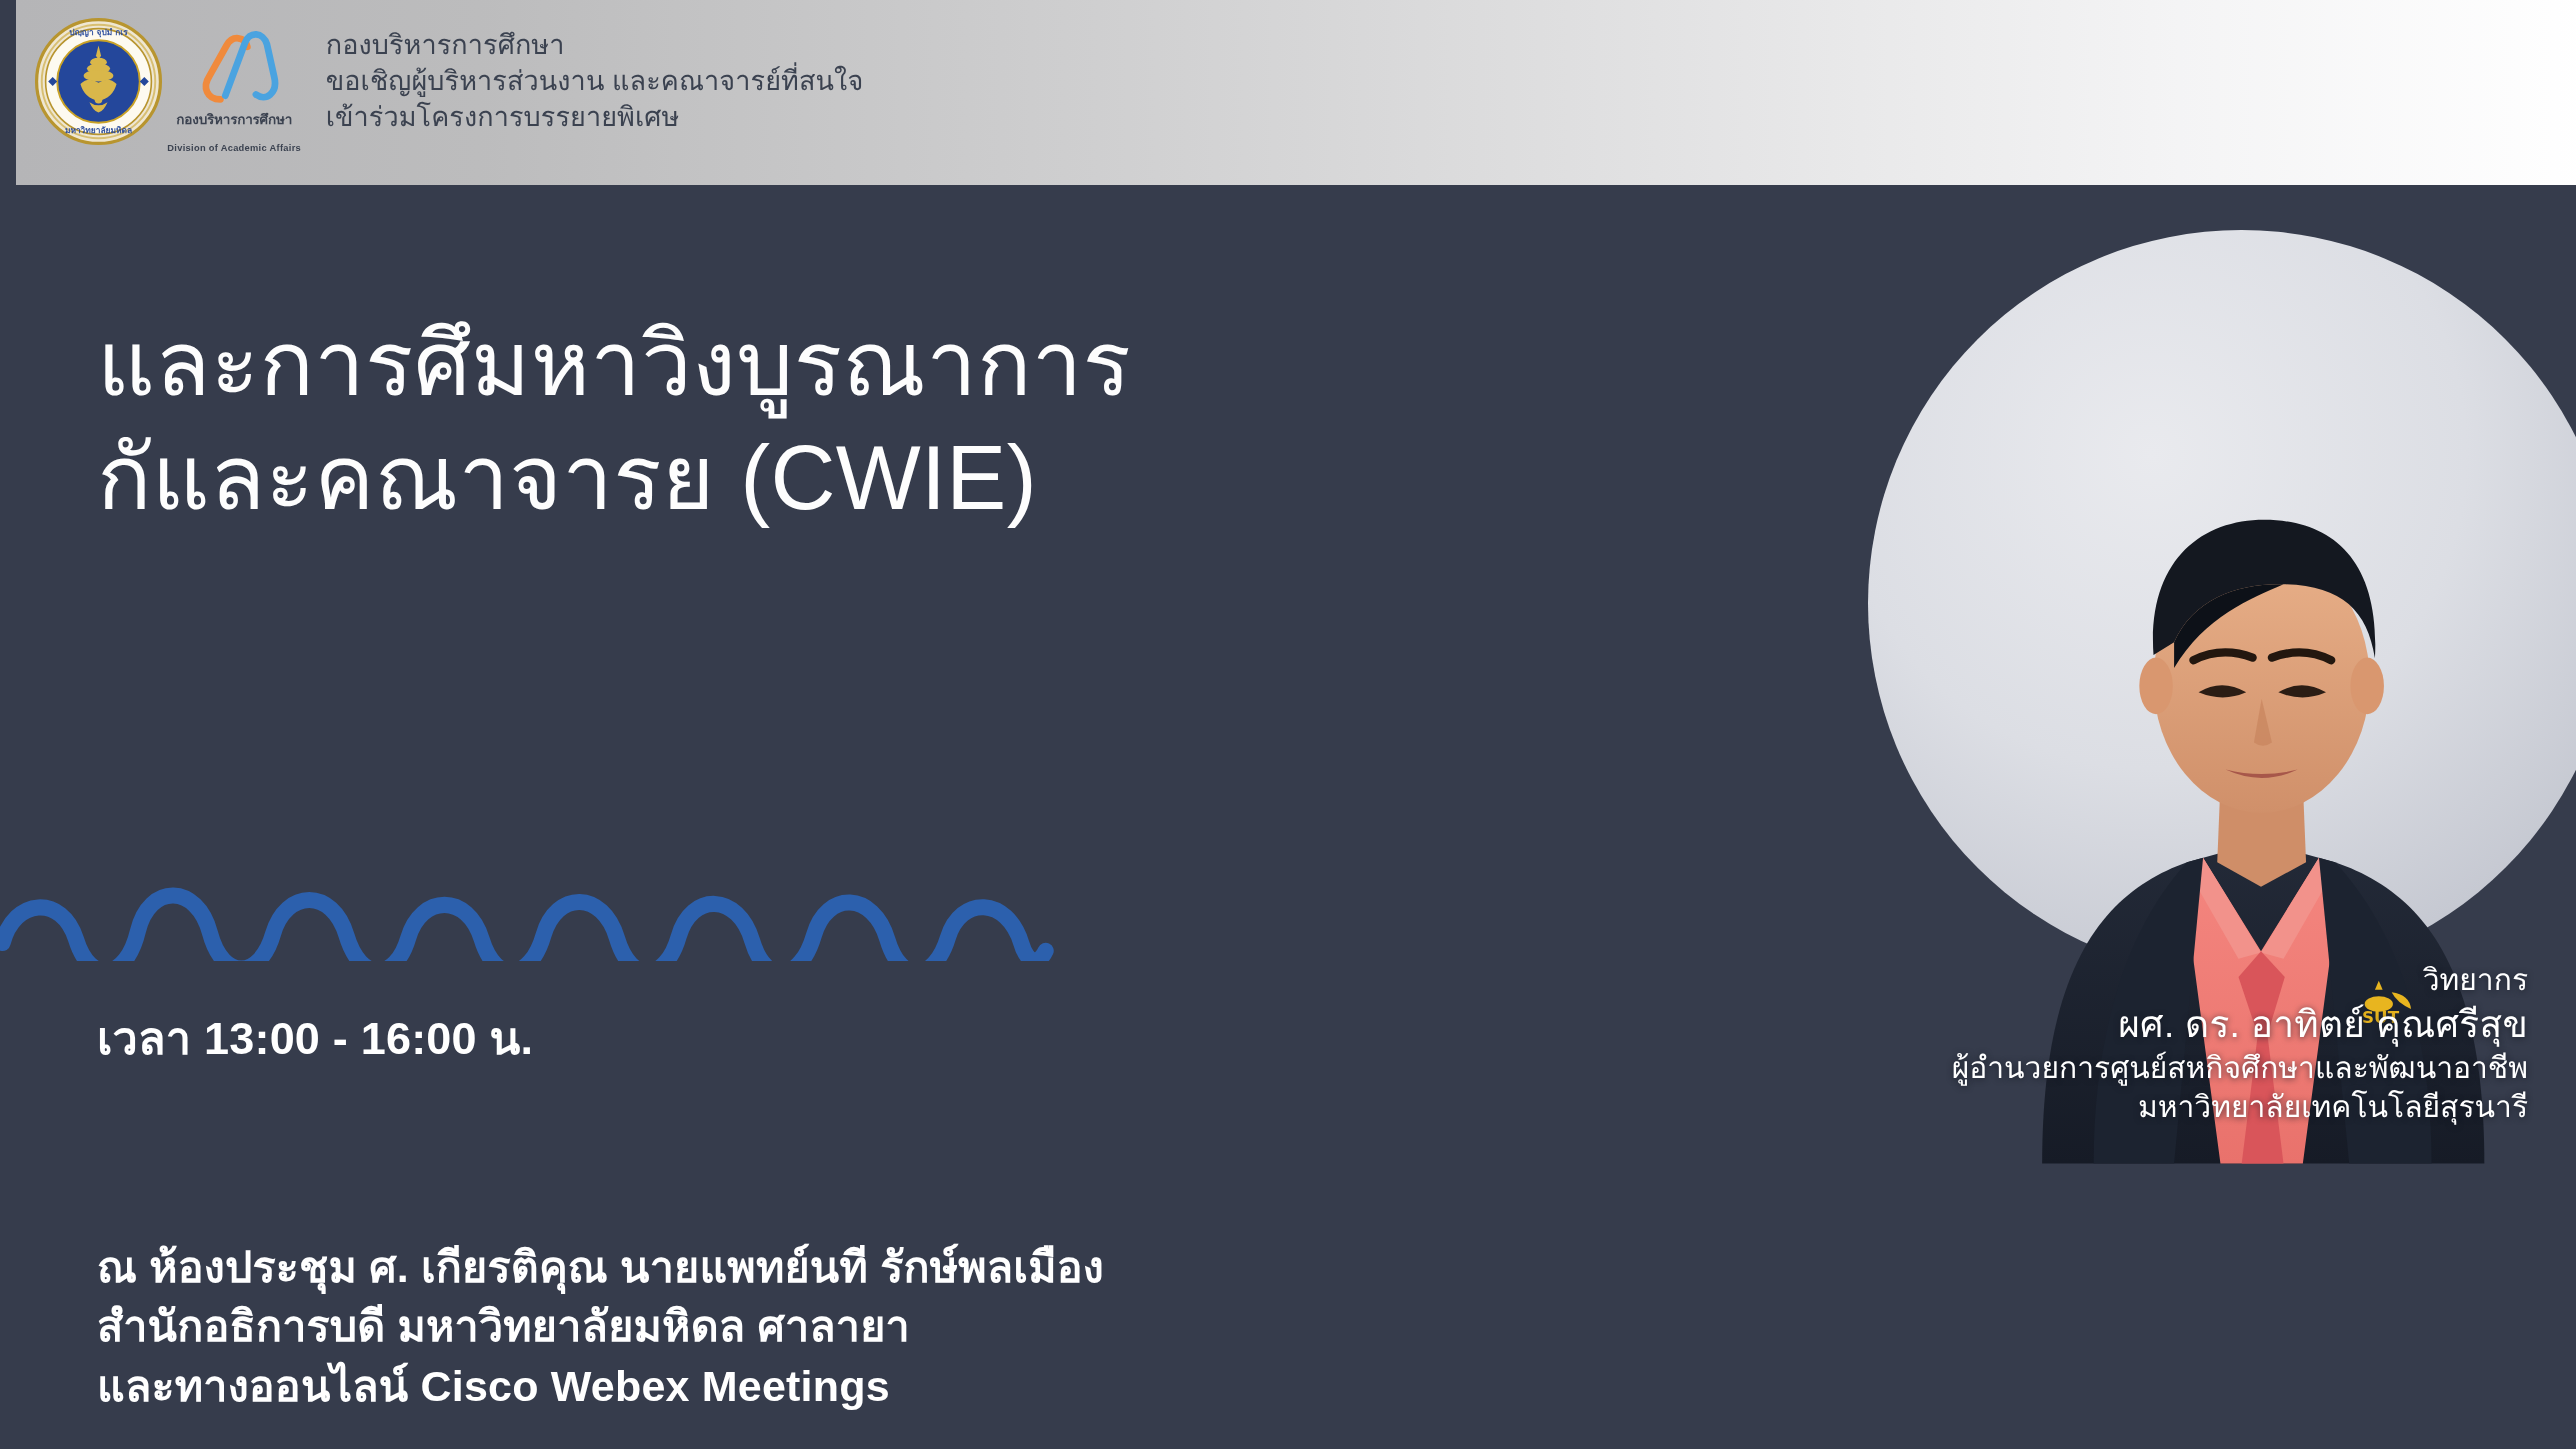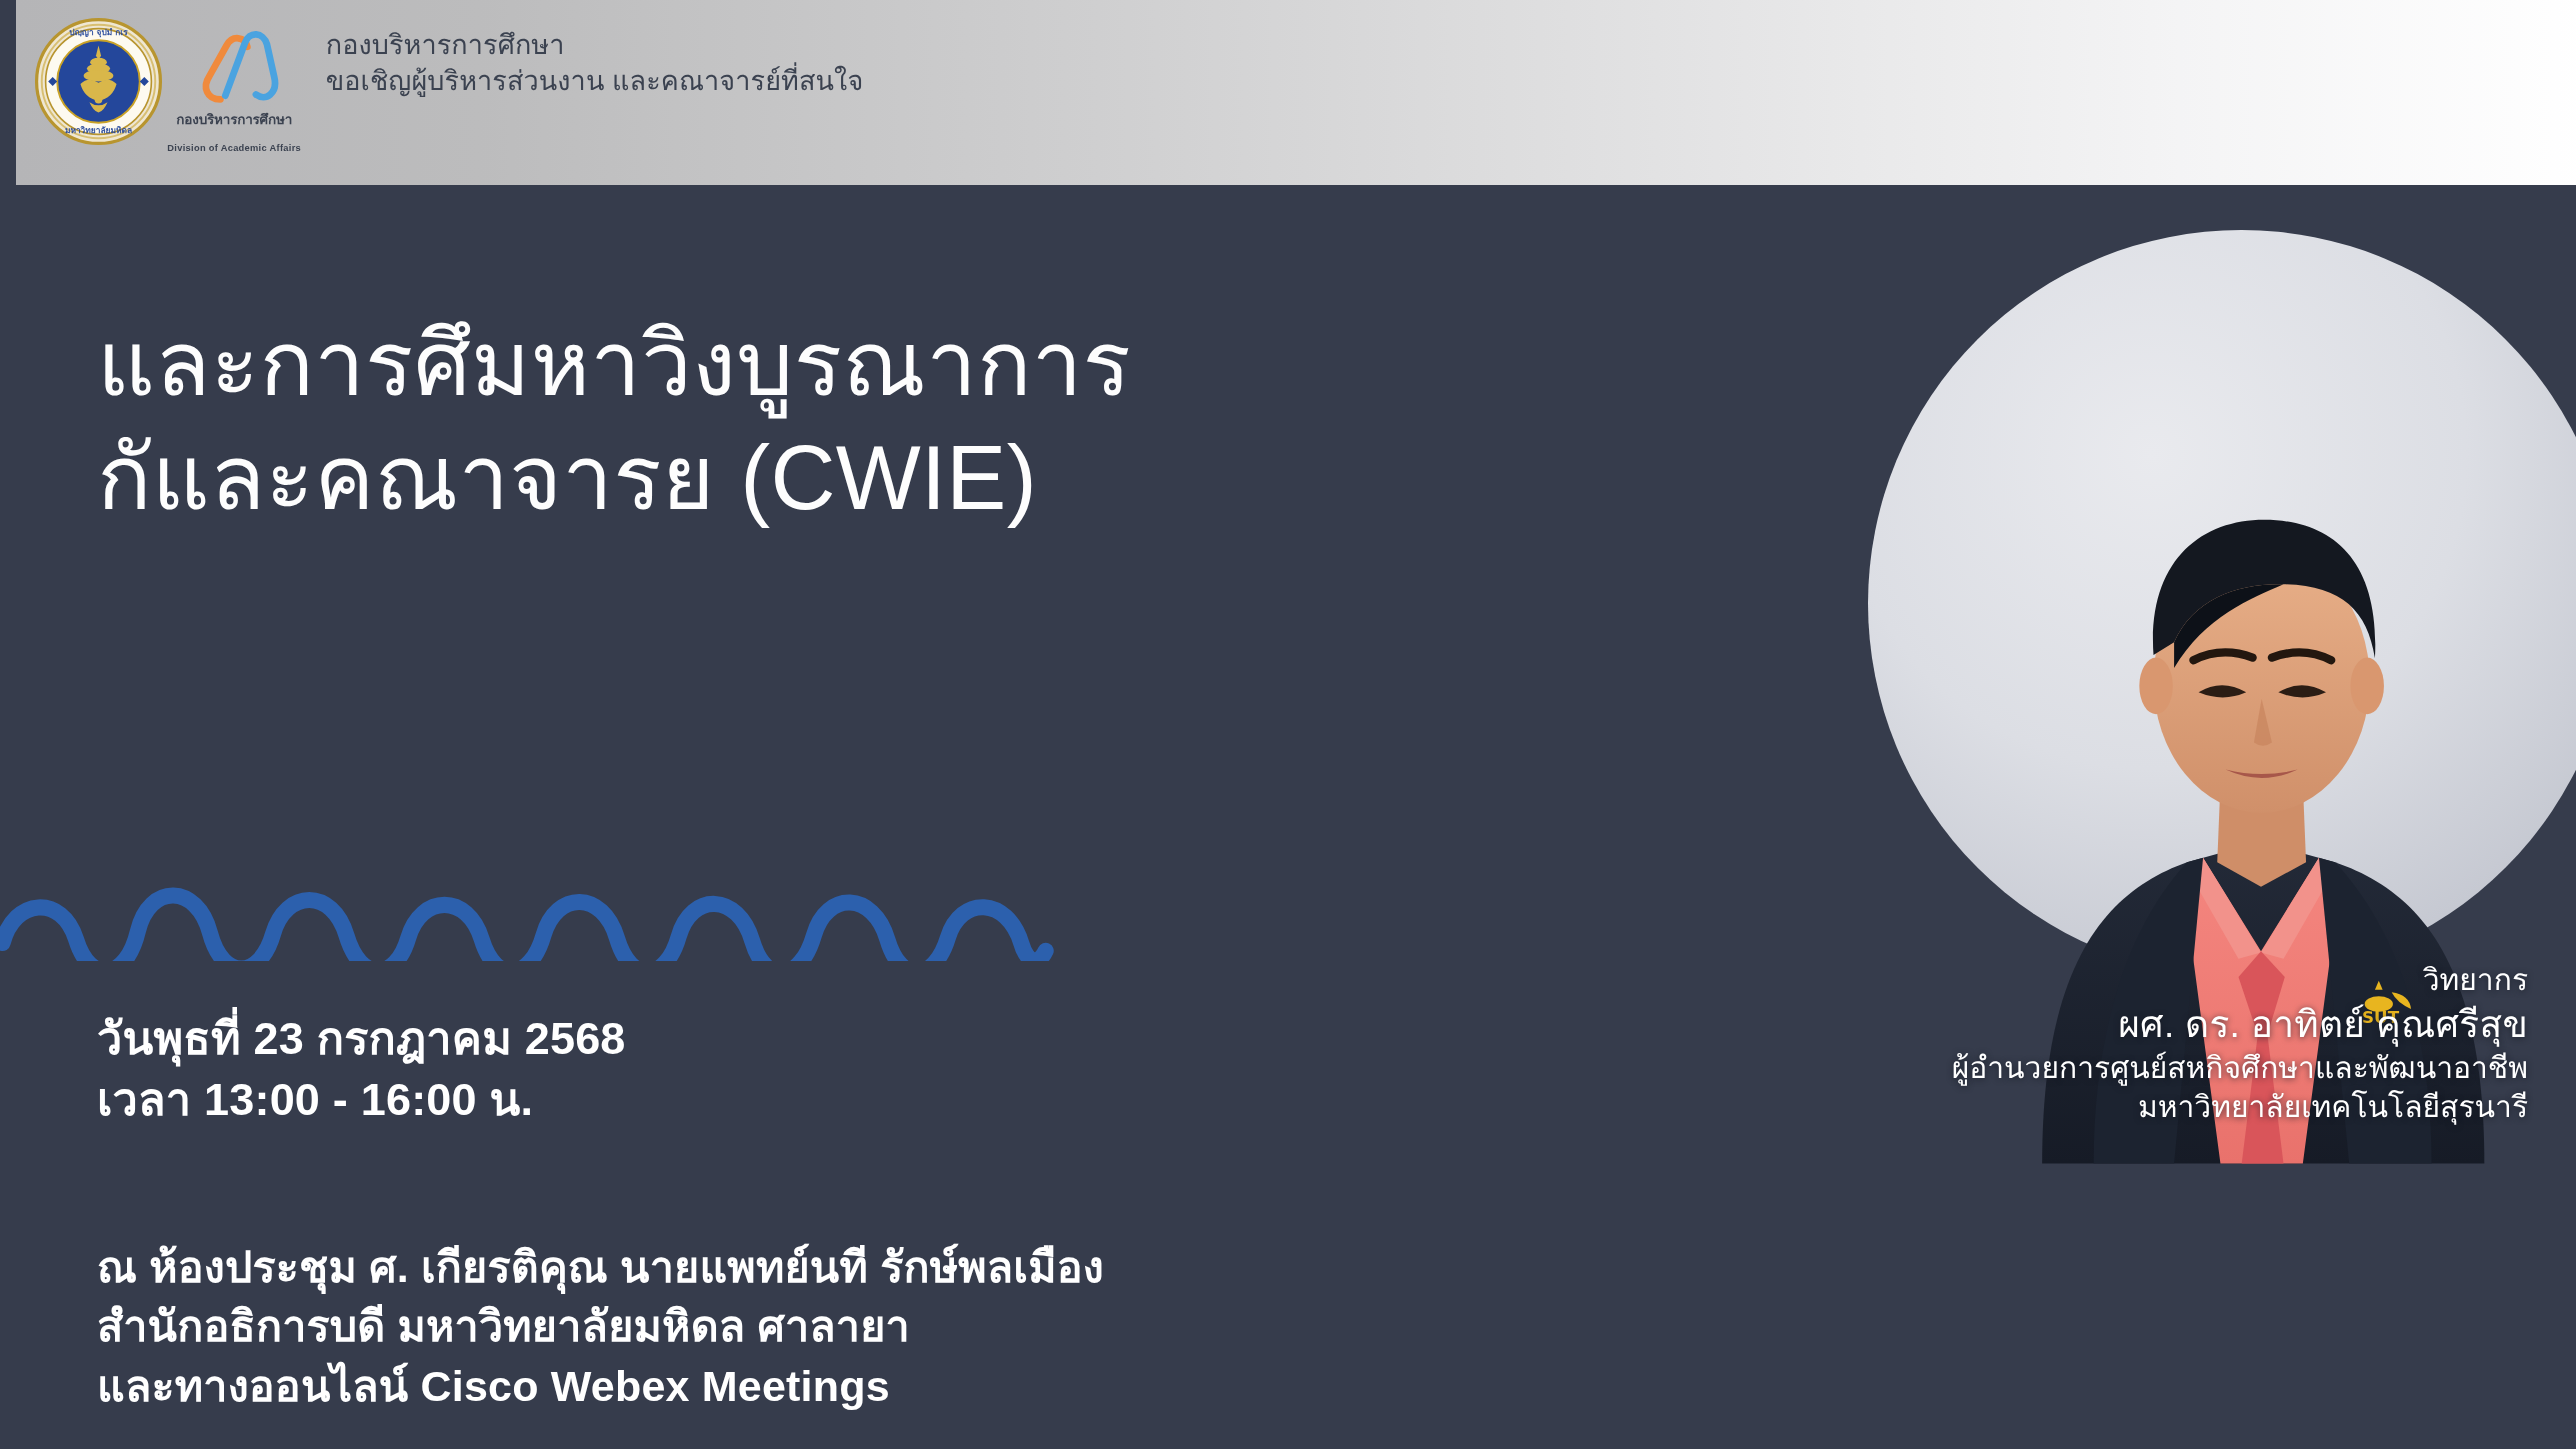--- a/index.html
+++ b/index.html
@@ -129,20 +129,21 @@
           <path d="M52 128 C30 128 22 108 34 90 L62 40 C72 22 92 26 96 42" fill="none" stroke="#f08a3c" stroke-width="11" stroke-linecap="round"></path>
           <path d="M60 122 L92 36 C99 16 122 18 128 38 L140 92 C146 118 126 132 110 120" fill="none" stroke="#4aa3e0" stroke-width="11" stroke-linecap="round" stroke-linejoin="round"></path>
         </svg>
         <div class="daa-th">กองบริหารการศึกษา</div>
         <div class="daa-en">Division of Academic Affairs</div>
       </div>
 
       <div class="header-text">
         <div>กองบริหารการศึกษา</div>
         <div>ขอเชิญผู้บริหารส่วนงาน และคณาจารย์ที่สนใจ</div>
+        <div>เข้าร่วมโครงการบรรยายพิเศษ</div>
       </div>
 
     </div>
   </div>
 
   <div class="main">
 
     <div class="portrait-wrap">
       <div class="circle"></div>
       <div class="photo">
@@ -227,21 +228,20 @@
                  C444 8 516 6 538 80 C560 154 614 152 634 84
                  C654 16 726 14 748 86 C770 158 824 150 844 80
                  C864 10 936 10 958 84 C980 158 1034 152 1054 82
                  C1074 12 1146 14 1168 88 C1190 162 1244 150 1264 80
                  C1284 10 1356 12 1378 86 C1400 160 1452 150 1472 84
                  C1492 18 1564 20 1586 92 C1596 126 1614 126 1624 104" fill="none" stroke="#2c60ad" stroke-width="25" stroke-linecap="round"></path>
       </svg>
     </div>
 
     <div class="datetime">
-      <div>วันพุธที่ 23 กรกฎาคม 2568</div>
       <div>เวลา 13:00 - 16:00 น.</div>
     </div>
 
     <div class="venue">
       <div>ณ ห้องประชุม ศ. เกียรติคุณ นายแพทย์นที รักษ์พลเมือง</div>
       <div>สำนักอธิการบดี มหาวิทยาลัยมหิดล ศาลายา</div>
       <div>และทางออนไลน์ Cisco Webex Meetings</div>
     </div>
 
   </div>

